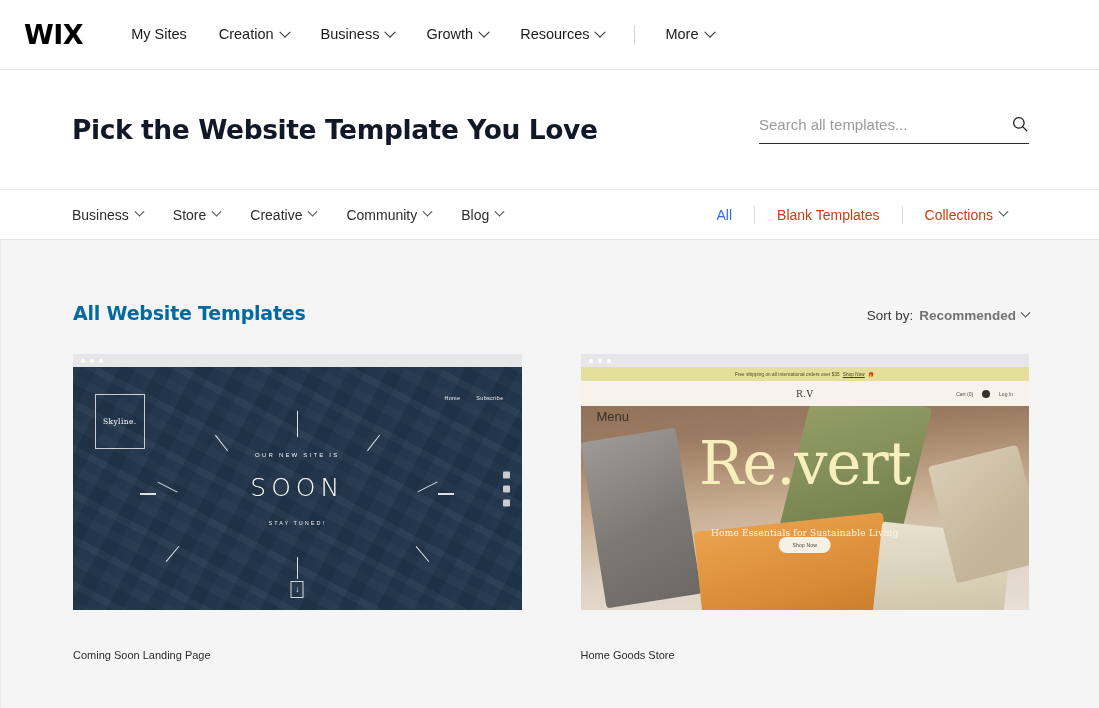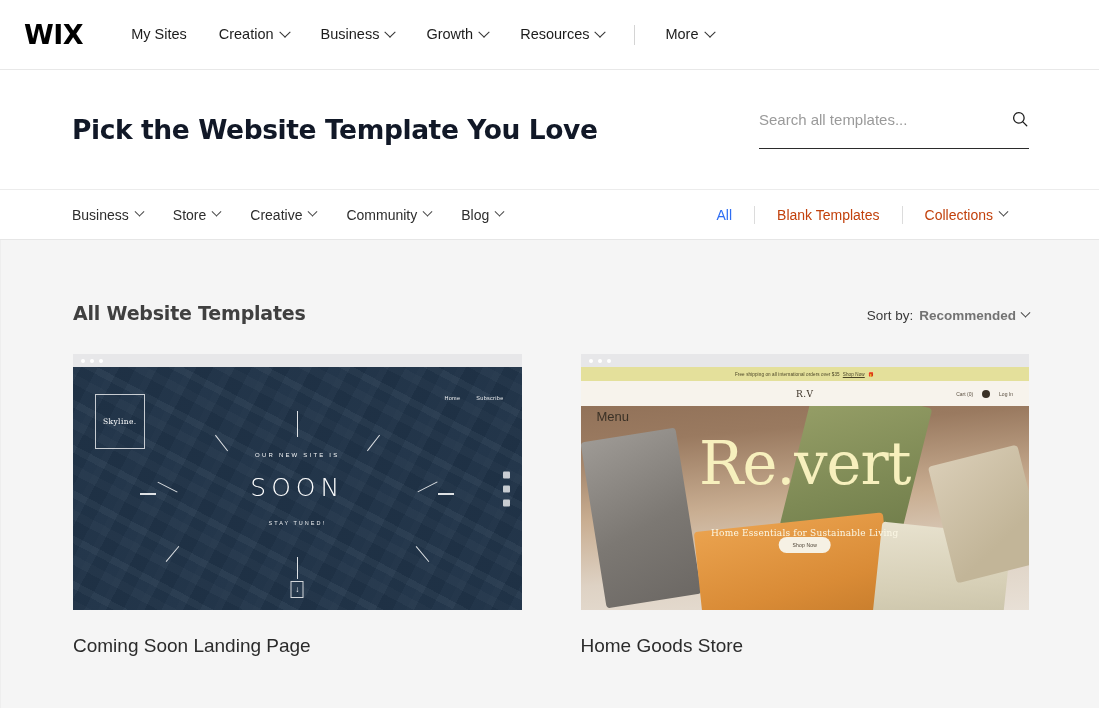--- a/index.html
+++ b/index.html
@@ -76,21 +76,21 @@
     font-size: 26.5px;
     font-weight: 700;
     color: #111827;
     letter-spacing: -0.4px;
   }
   .search-wrap {
     width: 270px;
     border-bottom: 1.5px solid #2b2b2b;
     display: flex;
     align-items: center;
-    padding-bottom: 20px;
+    padding-bottom: 10px;
     gap: 8px;
   }
   .search-input {
     flex: 1;
     border: none;
     outline: none;
     font-family: "Liberation Sans", sans-serif;
     font-size: 15px;
     color: #3a3a3a;
     background: transparent;
@@ -140,21 +140,21 @@
   .section-head {
     display: flex;
     align-items: baseline;
     justify-content: space-between;
     padding-top: 62px;
   }
   .section-title {
     font-family: "DejaVu Sans", sans-serif;
     font-size: 19px;
     font-weight: 700;
-    color: #404040;
+    color: #0369a1;
     letter-spacing: -0.2px;
   }
   .sort {
     font-size: 13.5px;
     color: #3a3a3a;
     display: flex; align-items: center; gap: 6px;
     cursor: pointer;
   }
   .sort b { font-weight: 700; color: #737373; }
 
@@ -173,22 +173,22 @@
     gap: 5px;
     padding-left: 8px;
   }
   .dot { width: 4px; height: 4px; border-radius: 50%; background: #ffffff; }
   .thumb {
     height: 243px;
     position: relative;
     overflow: hidden;
   }
   .card-label {
-    margin-top: 25px;
-    font-size: 19px;
+    margin-top: 39px;
+    font-size: 11px;
     color: #2b2b2b;
   }
 
   
   .t1 {
     background:
       linear-gradient(rgba(26,45,66,0.80), rgba(26,45,66,0.80)),
       repeating-linear-gradient(28deg, #586b7d 0px, #586b7d 9px, #42566a 9px, #42566a 19px, #6a7d8e 19px, #6a7d8e 26px, #3a4c60 26px, #3a4c60 40px),
       repeating-linear-gradient(118deg, rgba(255,255,255,0.10) 0px, rgba(255,255,255,0.10) 7px, rgba(0,0,0,0.16) 7px, rgba(0,0,0,0.16) 22px, rgba(255,255,255,0.05) 22px, rgba(255,255,255,0.05) 34px);
     background-blend-mode: normal, overlay, normal;

